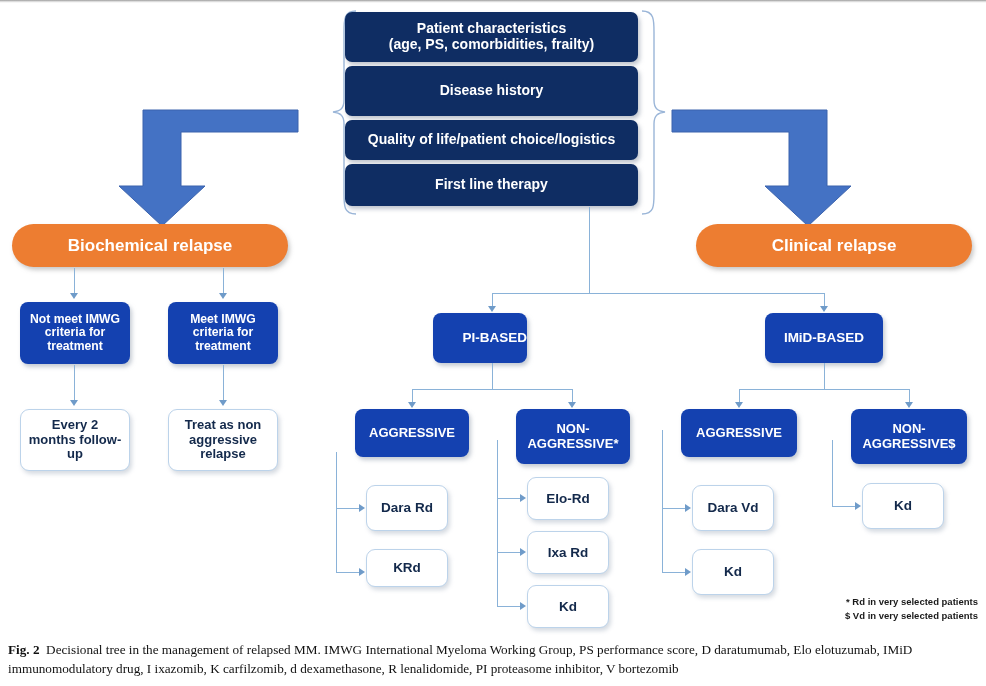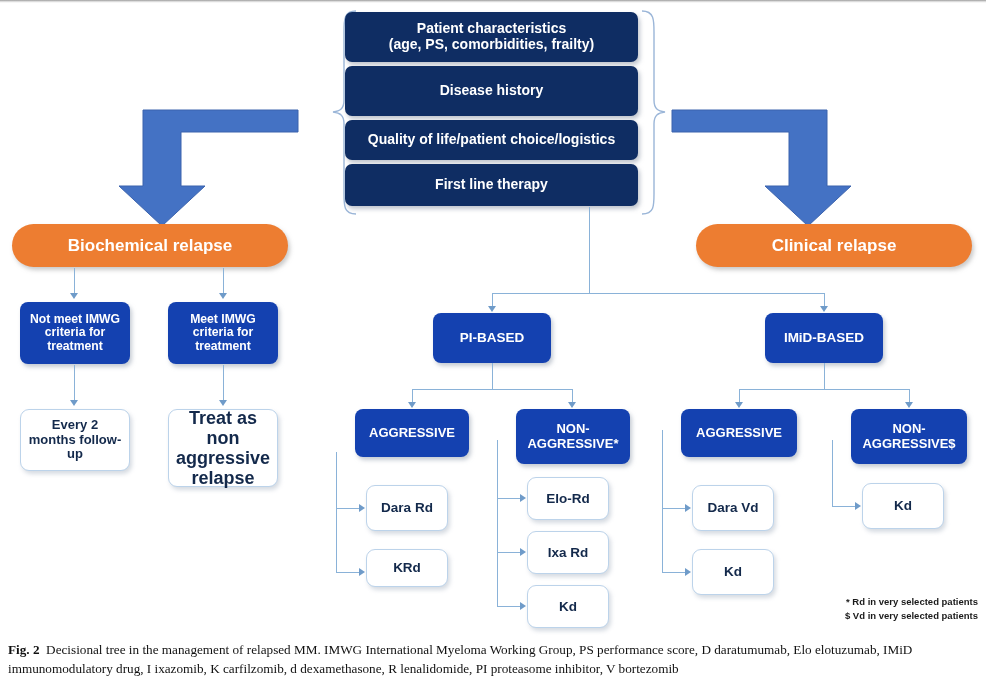--- a/index.html
+++ b/index.html
@@ -114,32 +114,32 @@
   </div>
 
   <div class="ln vl" style="left:74px;top:365px;height:36px;"></div>
   <div class="arrowdown" style="left:70px;top:400px;"></div>
   <div class="ln vl" style="left:223px;top:365px;height:36px;"></div>
   <div class="arrowdown" style="left:219px;top:400px;"></div>
 
   <div class="node white" style="left:20px;top:409px;width:110px;height:62px;font-size:13px;padding:0 6px;">
     <span>Every 2 months follow-up</span>
   </div>
-  <div class="node white" style="left:168px;top:409px;width:110px;height:78px;font-size:18px;padding:0 6px;">
+  <div class="node white" style="left:168px;top:409px;width:110px;height:62px;font-size:13px;padding:0 6px;">
     <span>Treat as non aggressive relapse</span>
   </div>
 
   <div class="ln vl" style="left:589px;top:207px;height:86px;"></div>
   <div class="ln hl" style="left:492px;top:293px;width:332px;"></div>
   <div class="ln vl" style="left:492px;top:293px;height:14px;"></div>
   <div class="arrowdown" style="left:488px;top:306px;"></div>
   <div class="ln vl" style="left:824px;top:293px;height:14px;"></div>
   <div class="arrowdown" style="left:820px;top:306px;"></div>
 
-  <div class="node blue" style="left:433px;top:313px;width:118px;height:50px;font-size:13.5px;">
+  <div class="node blue" style="left:433px;top:313px;width:94px;height:50px;font-size:13.5px;justify-content:flex-end;">
     <span>PI-BASED</span>
   </div>
   <div class="node blue" style="left:765px;top:313px;width:118px;height:50px;font-size:13.5px;">
     <span>IMiD-BASED</span>
   </div>
 
   <div class="ln vl" style="left:492px;top:363px;height:26px;"></div>
   <div class="ln hl" style="left:412px;top:389px;width:160px;"></div>
   <div class="ln vl" style="left:412px;top:389px;height:14px;"></div>
   <div class="arrowdown" style="left:408px;top:402px;"></div>

